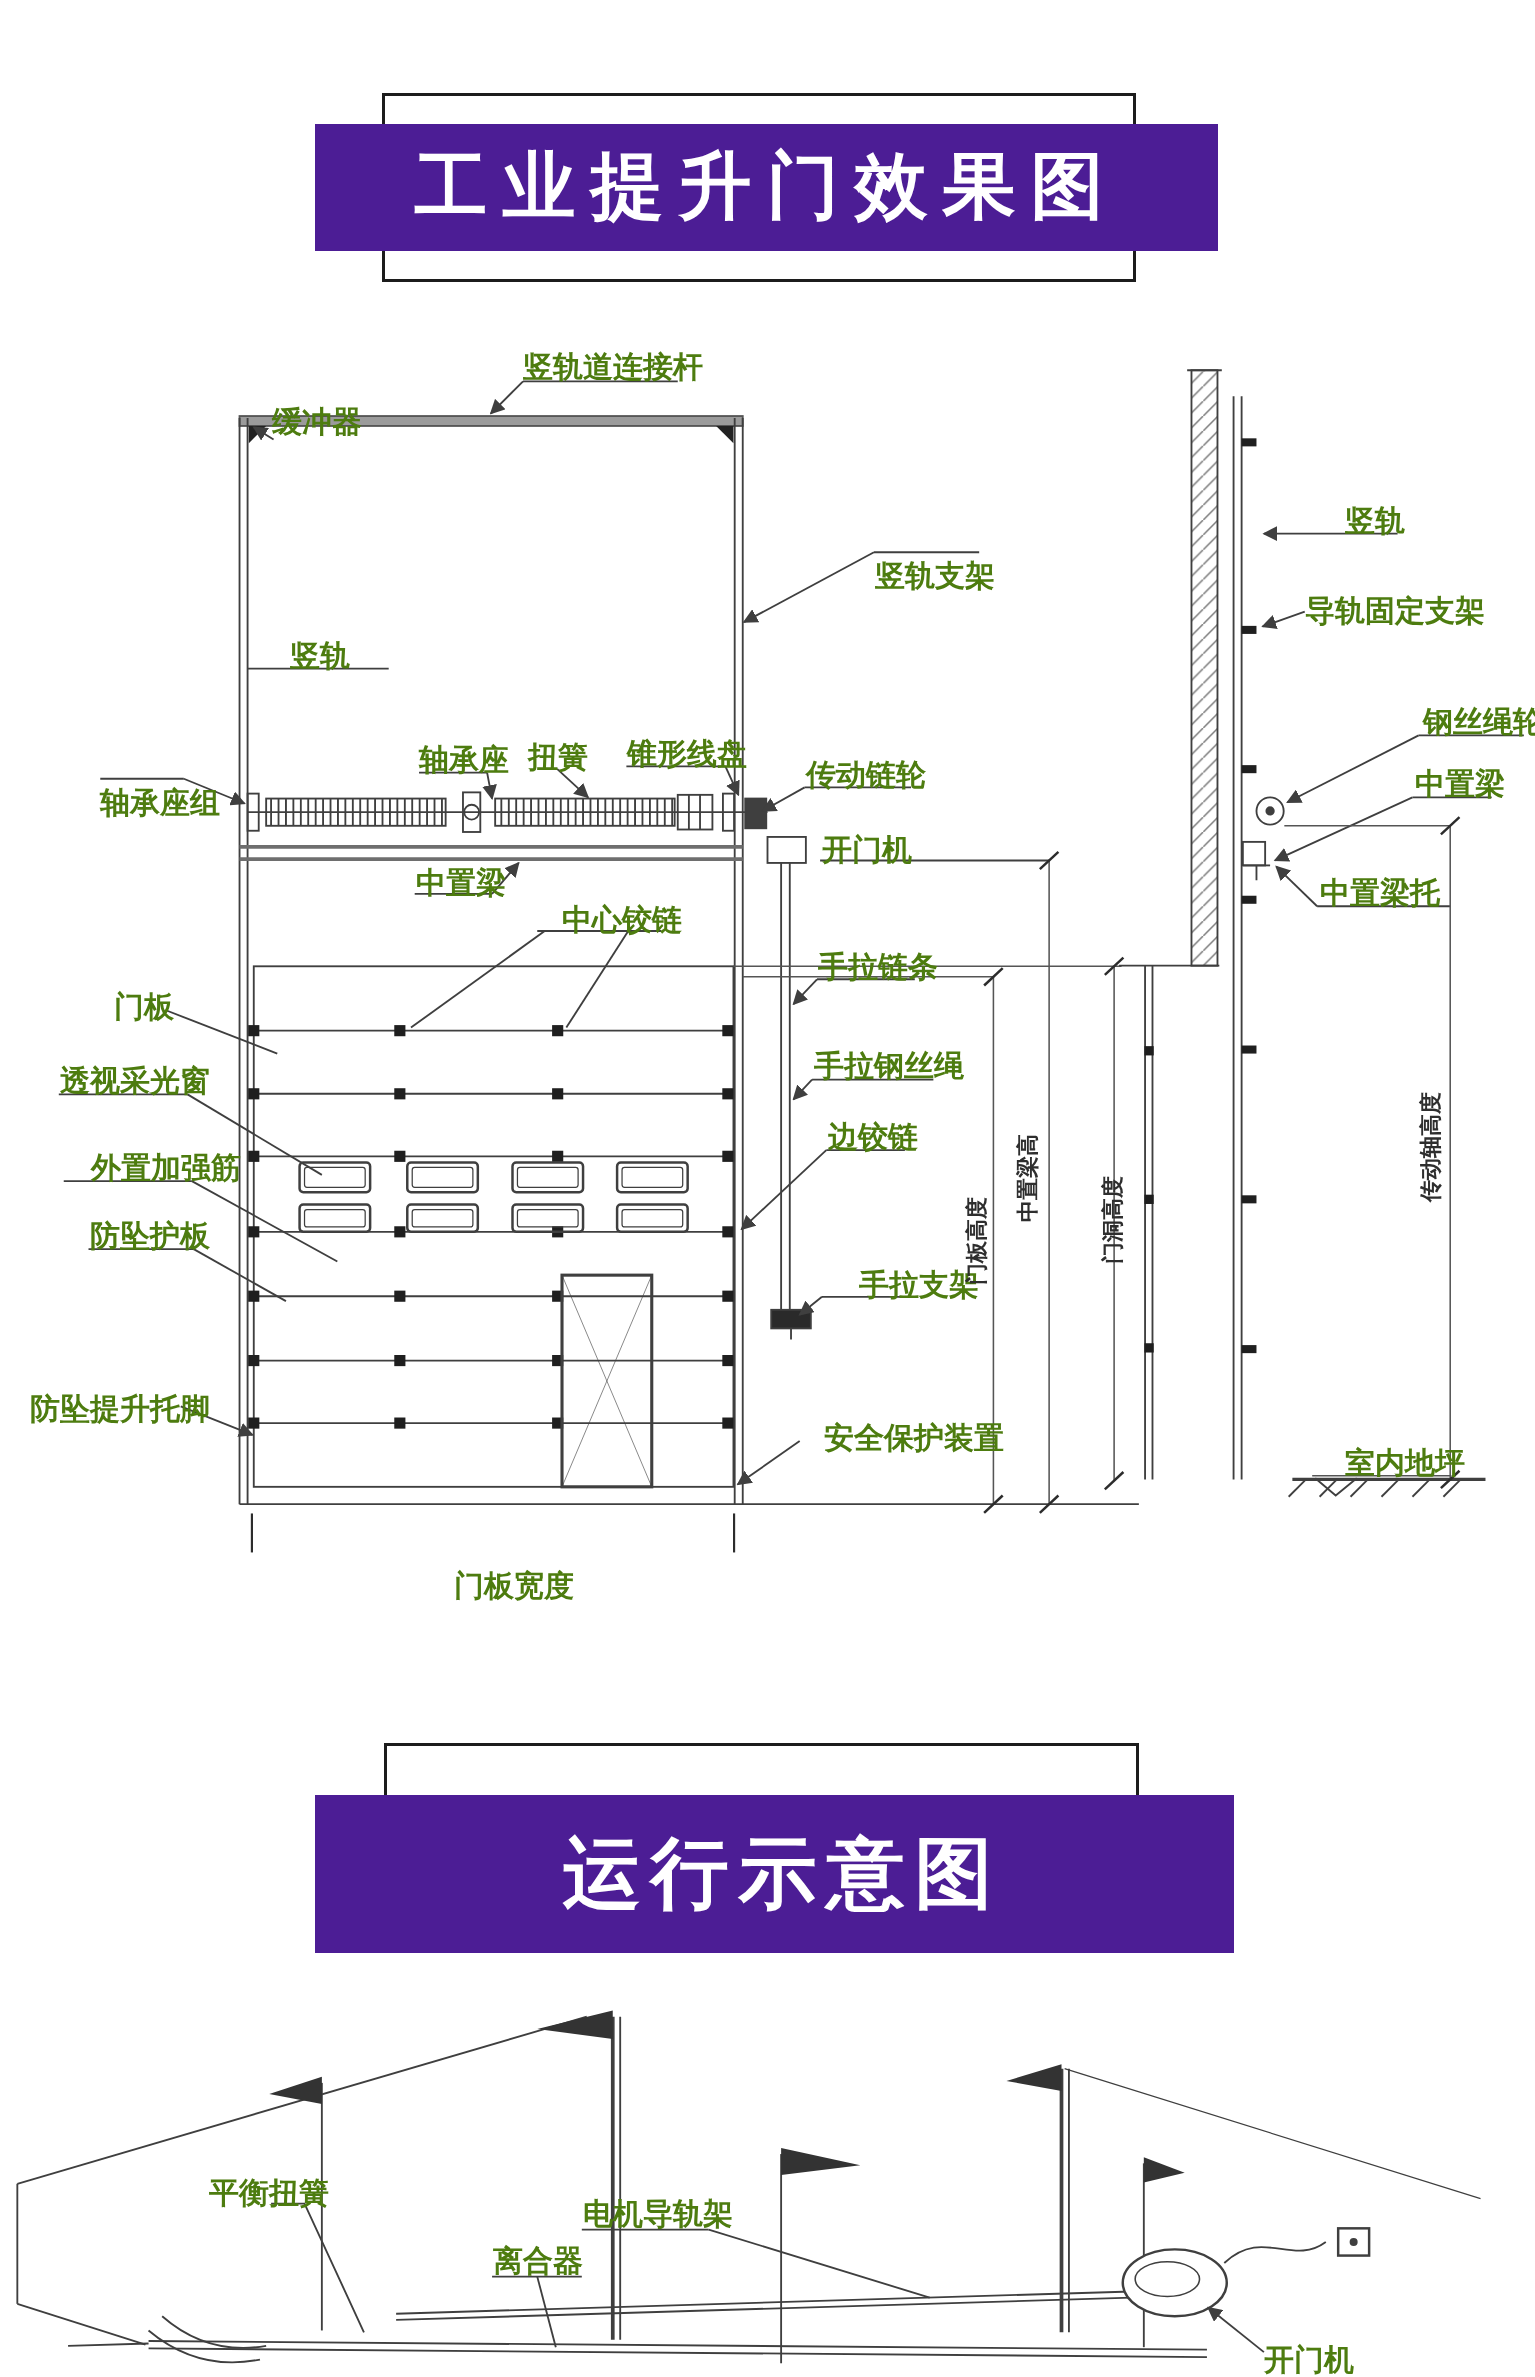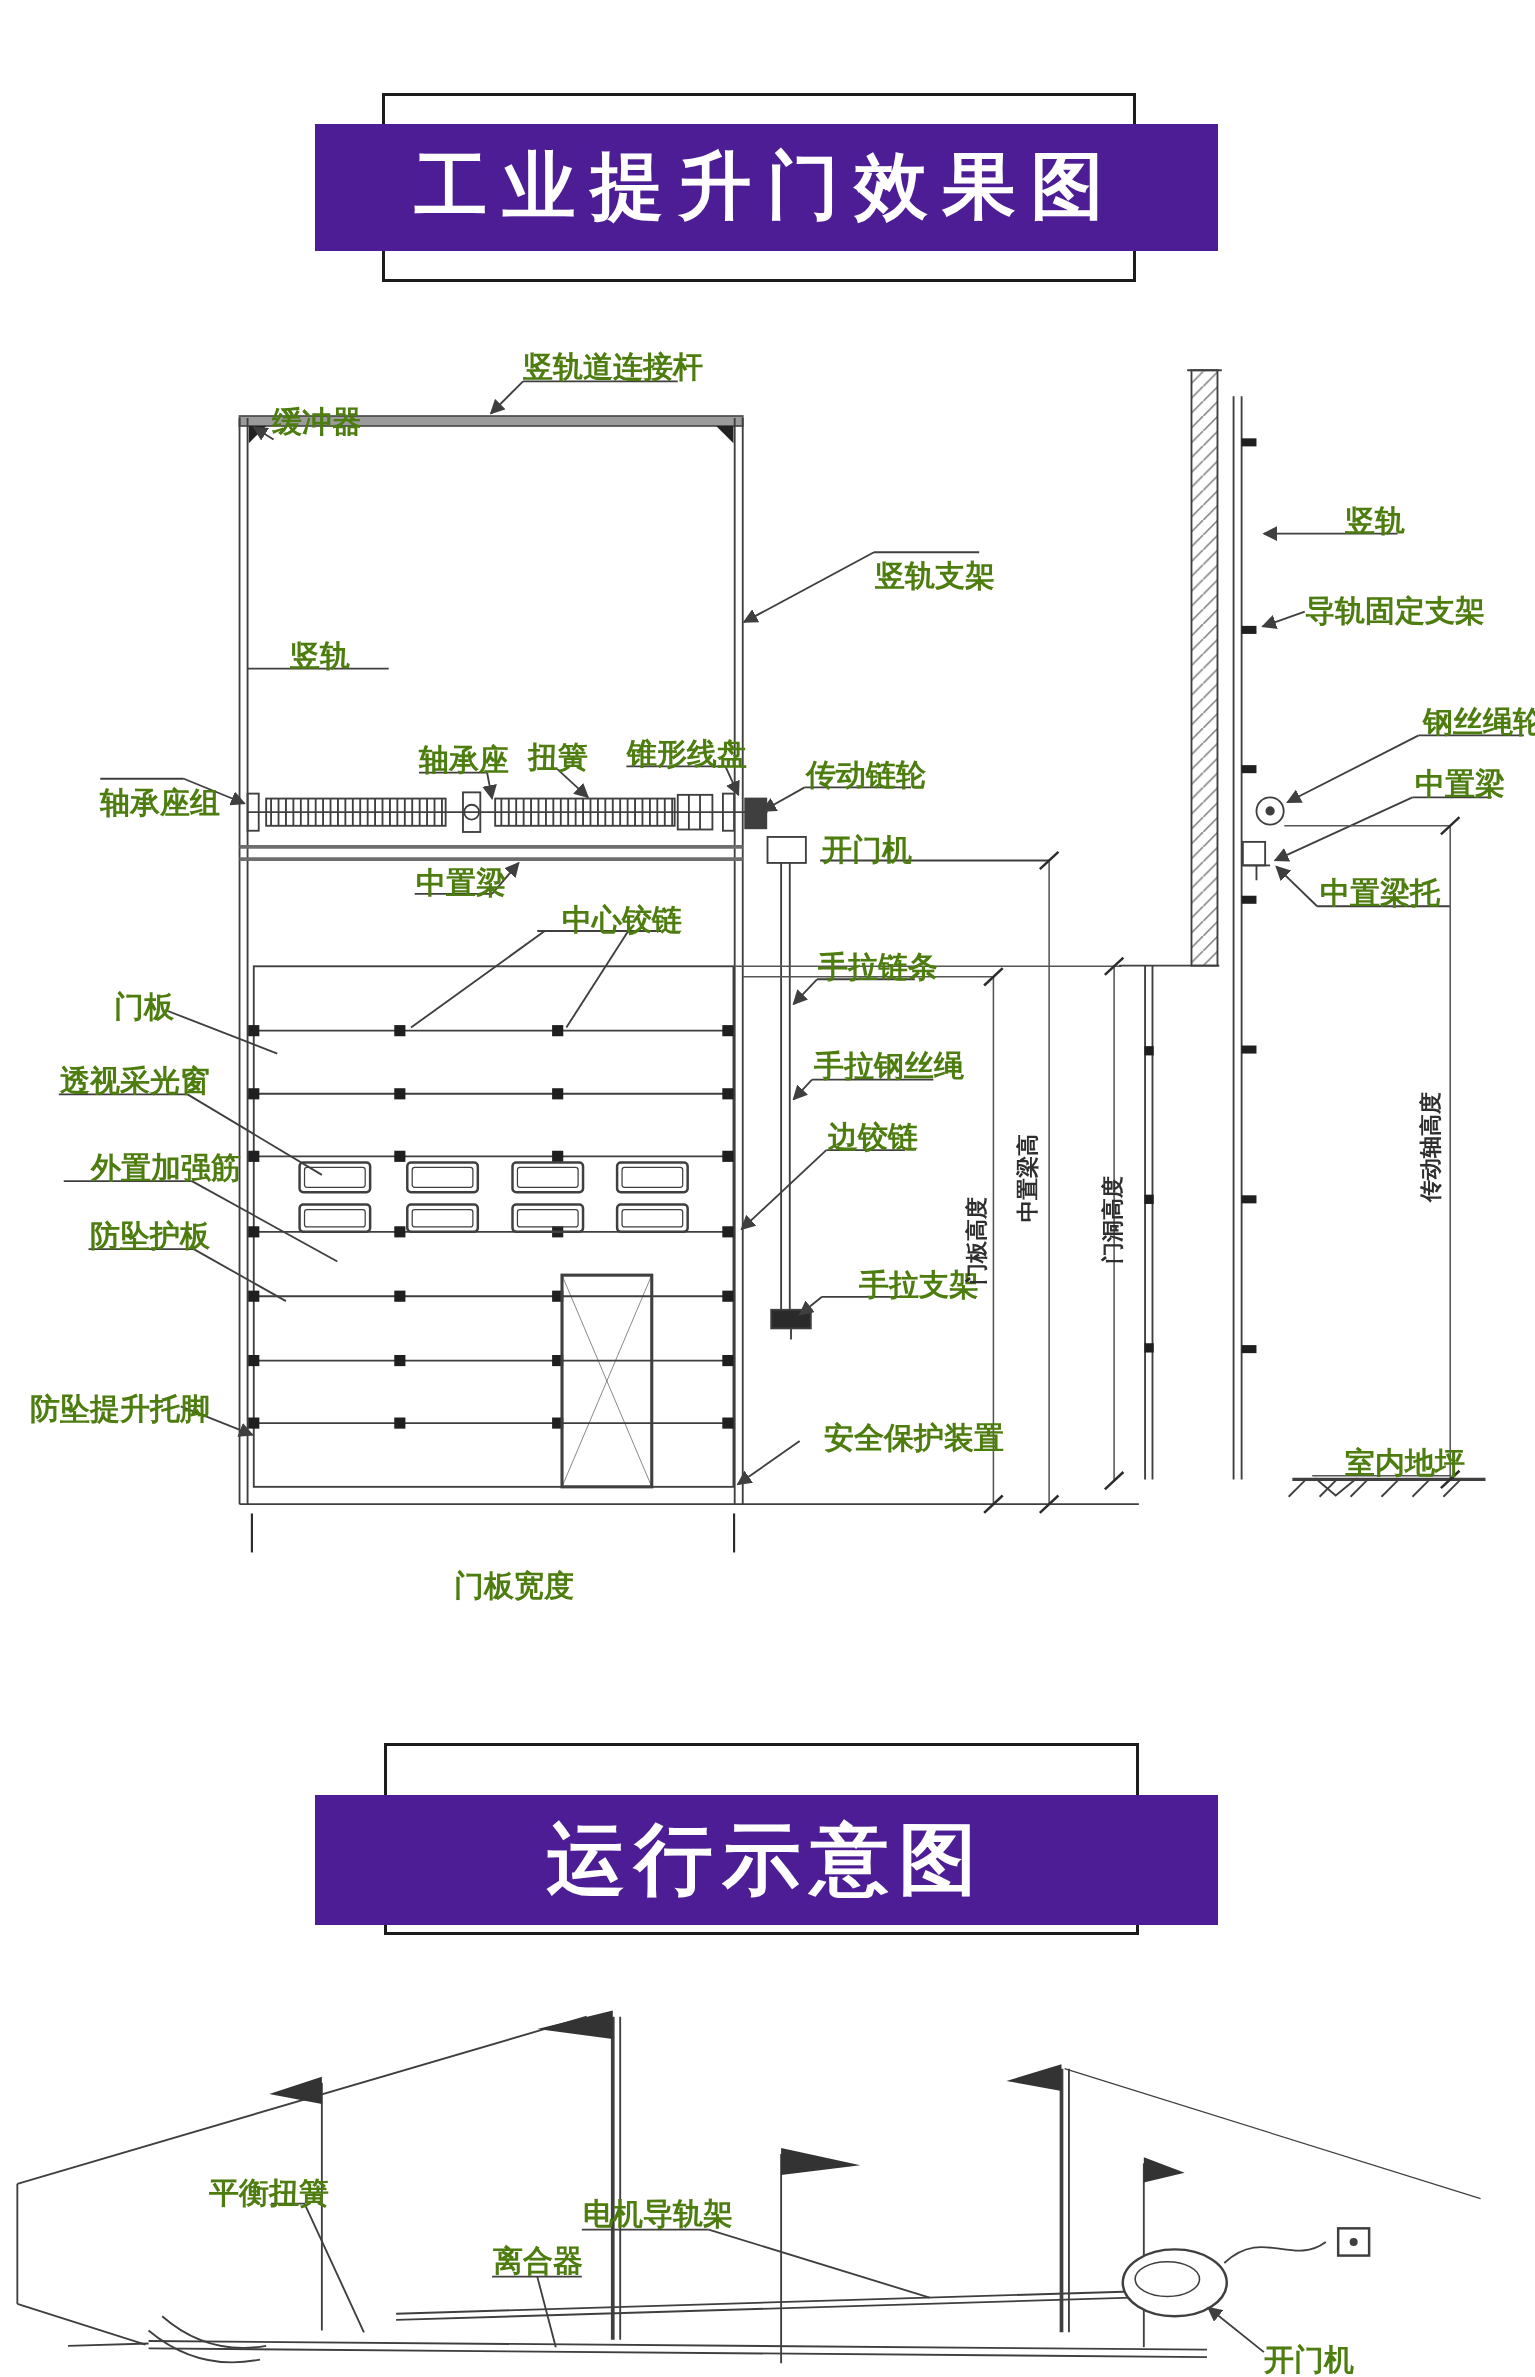--- a/index.html
+++ b/index.html
@@ -328,21 +328,21 @@
 
   <div class="lbl" style="left:1345px;top:506px;">竖轨</div>
   <div class="lbl" style="left:1305px;top:596px;">导轨固定支架</div>
   <div class="lbl" style="left:1423px;top:707px;">钢丝绳轮</div>
   <div class="lbl" style="left:1415px;top:769px;">中置梁</div>
   <div class="lbl" style="left:1320px;top:878px;">中置梁托</div>
   <div class="vlbl" style="left:1431px;top:1147px;">传动轴高度</div>
   <div class="lbl" style="left:1345px;top:1448px;">室内地坪</div>
 
   <div class="banner-box" style="left:384px;top:1743px;width:755px;height:192px;"></div>
-  <div class="banner-band" style="left:315px;top:1795px;width:903px;height:130px;">
+  <div class="banner-band" style="left:315px;top:1795px;width:903px;height:158px;padding-left:16px;">
     <span class="banner-text t2">运行示意图</span>
   </div>
 
   <div class="lbl" style="left:209px;top:2178px;">平衡扭簧</div>
   <div class="lbl" style="left:583px;top:2199px;">电机导轨架</div>
   <div class="lbl" style="left:493px;top:2246px;">离合器</div>
   <div class="lbl" style="left:1264px;top:2345px;">开门机</div>
 
 </div>
 

